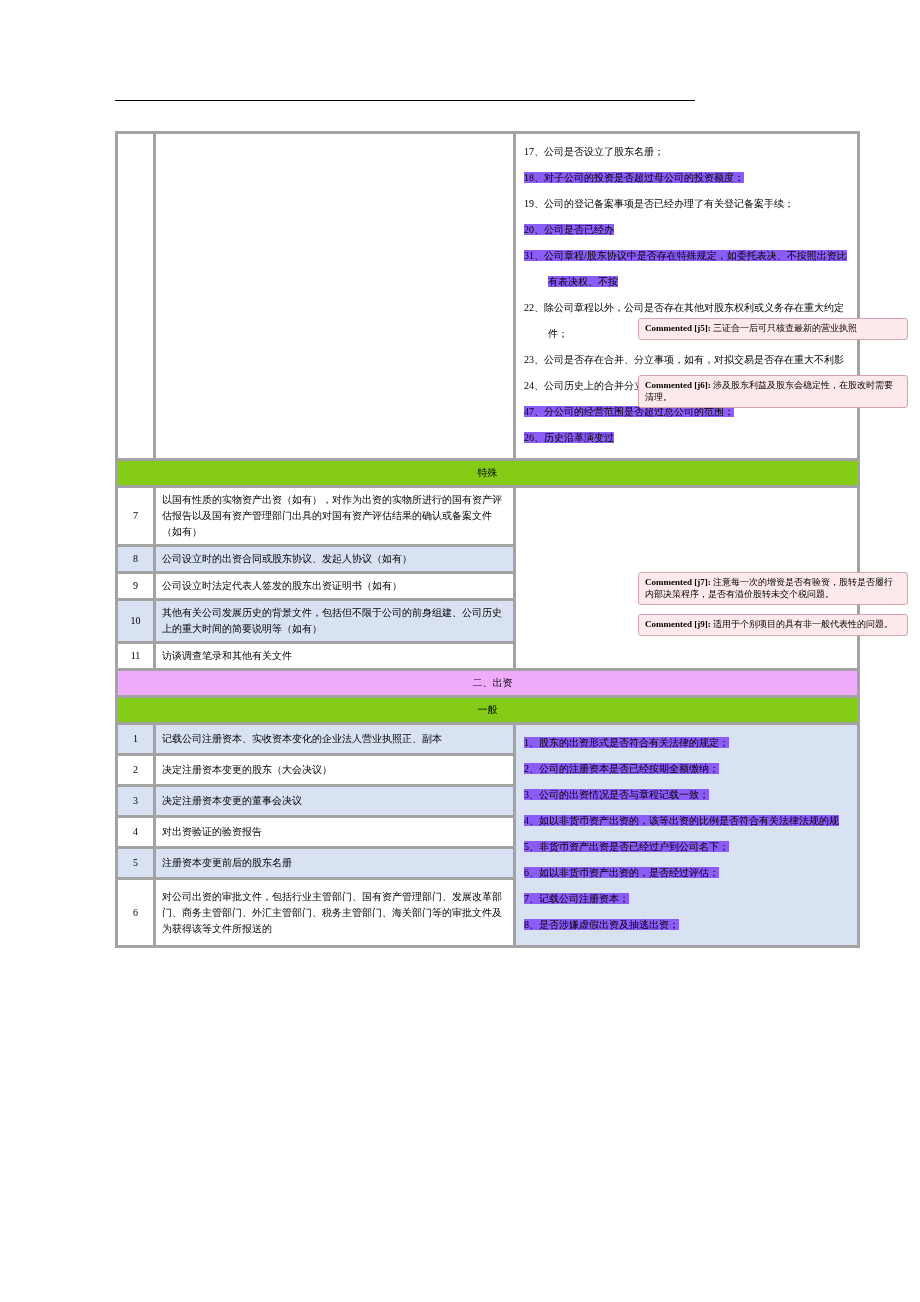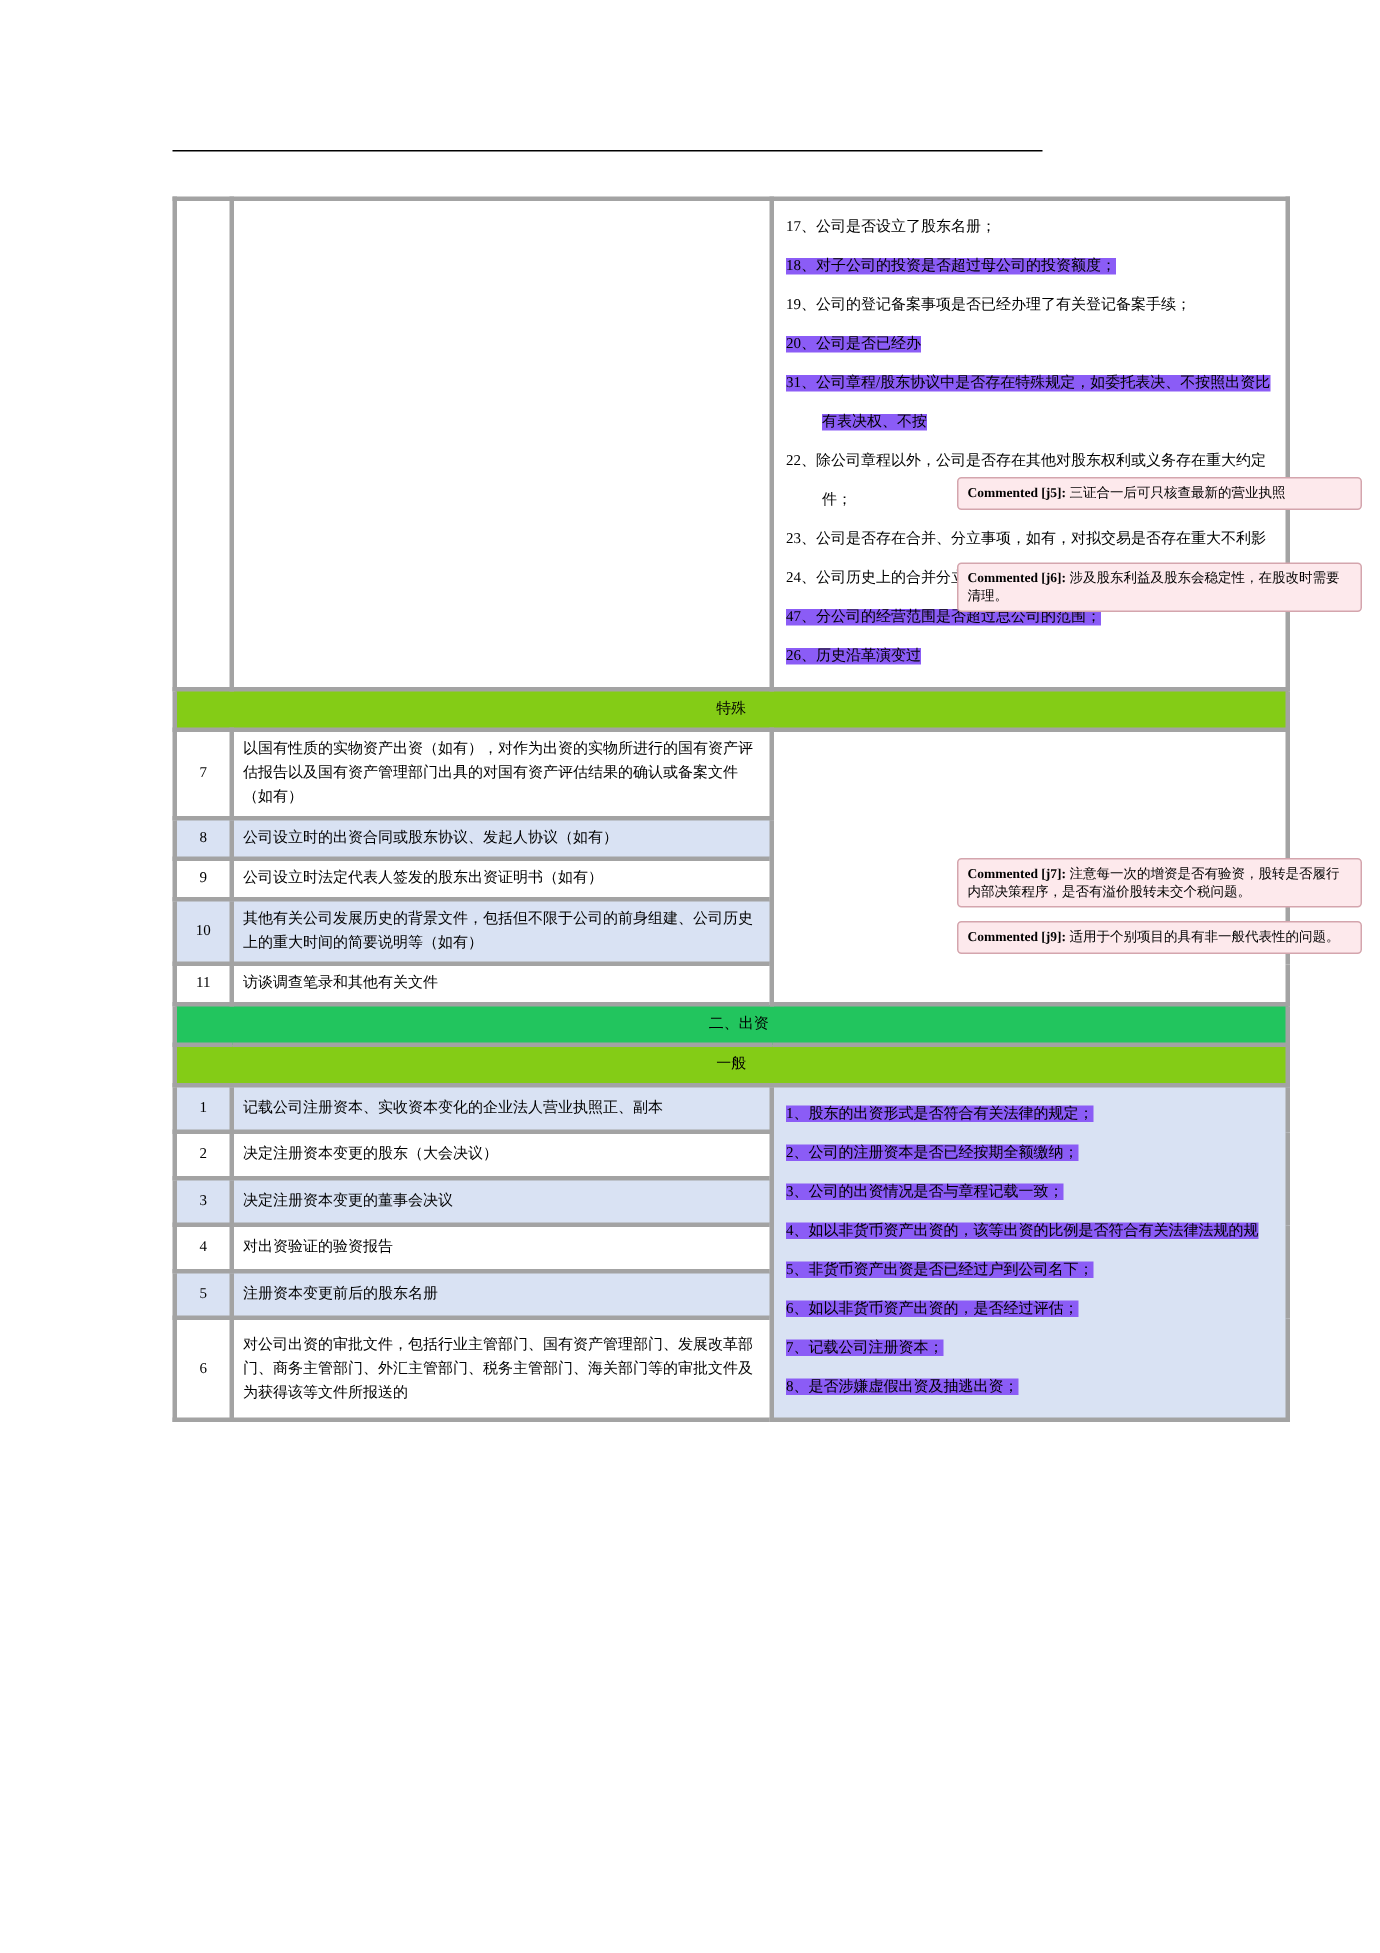--- a/index.html
+++ b/index.html
@@ -39,21 +39,21 @@
       text-align: center;
     }
     .desc-col {
       width: 360px;
     }
     .right-col {
       padding: 6px 8px;
       line-height: 2.4;
     }
     .section-header {
-      background: #22c55e;
+      background: #f0abfc;
       text-align: center;
       font-weight: normal;
       padding-left: 16px;
     }
     .sub-header {
       background: #84cc16;
       text-align: center;
     }
     .row-alt {
       background: #d9e2f3;

